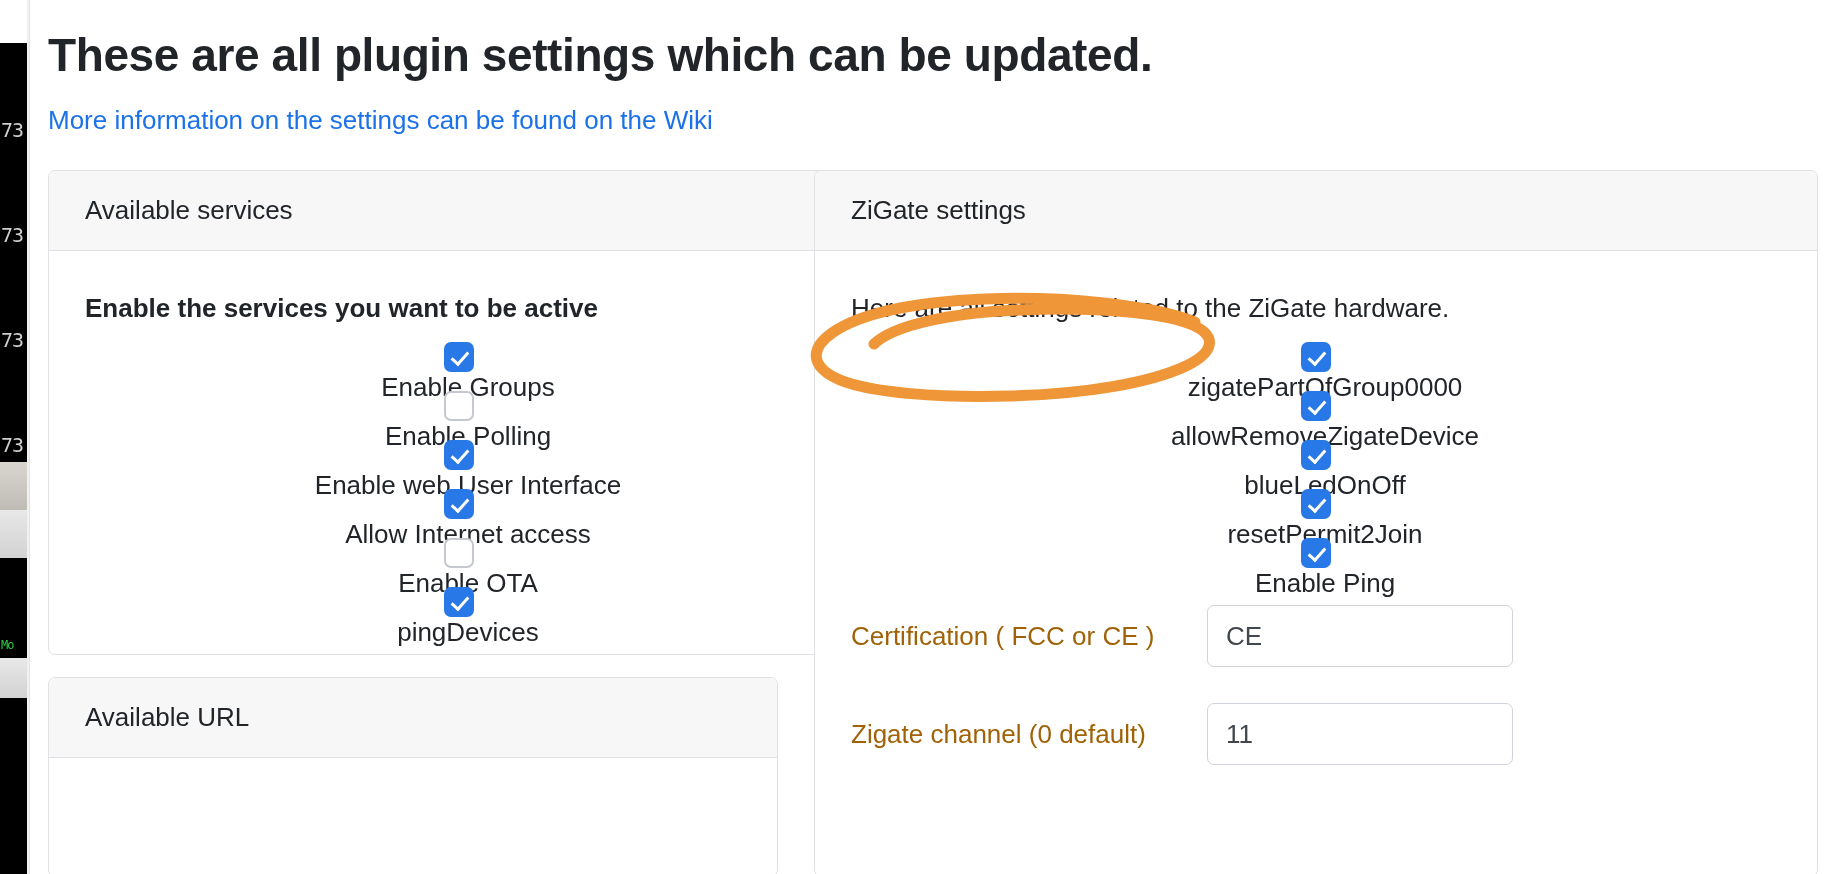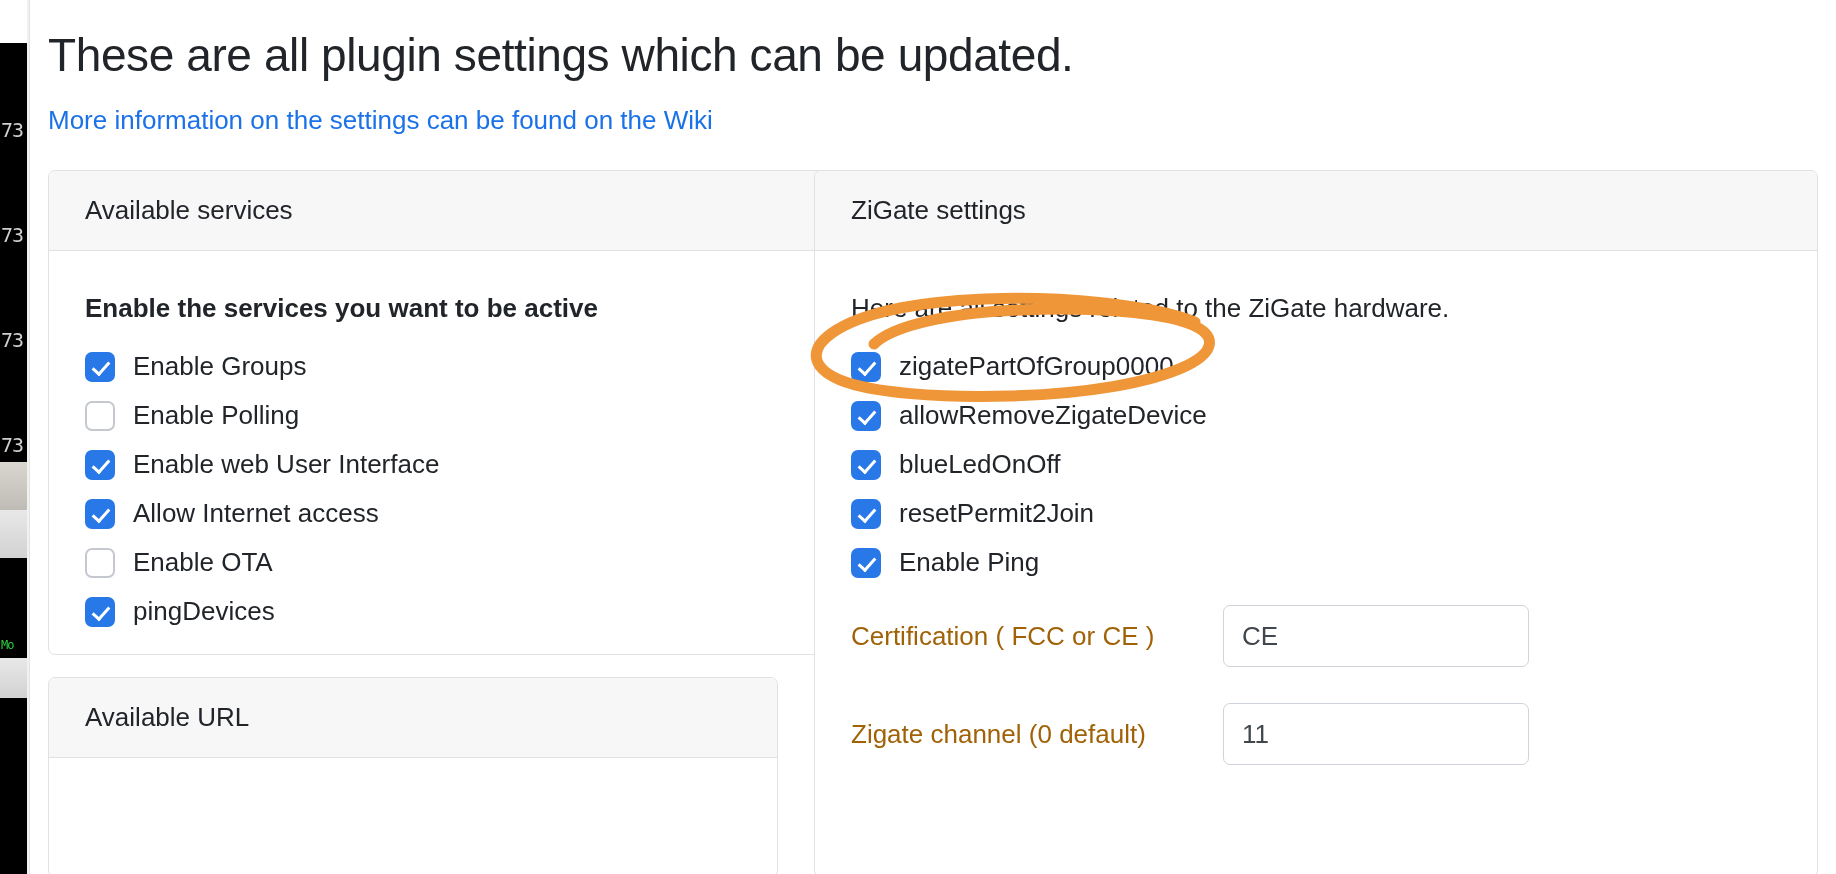--- a/index.html
+++ b/index.html
@@ -80,21 +80,21 @@
     position: absolute;
     left: 30px; top: 0;
     width: 1806px; height: 874px;
     background: #ffffff;
   }
 
   .page-title {
     position: absolute;
     left: 18px; top: 28px;
     font-size: 46px;
-    font-weight: 400;
+    font-weight: 700;
     color: #212529;
     letter-spacing: -0.4px;
     white-space: nowrap;
     text-align: center;
   }
 
   .wiki-link {
     position: absolute;
     left: 18px; top: 105px;
     font-size: 26px;
@@ -142,20 +142,21 @@
     margin: 12px 0 18px 0;
     white-space: nowrap;
   }
 
   
   .cb-row {
     display: flex;
     align-items: center;
     height: 49px;
     cursor: pointer;
+    flex-direction: column;
   }
   .cb-box {
     width: 30px; height: 30px;
     border-radius: 7px;
     border: 2px solid #c5c9cf;
     background: #ffffff;
     flex: 0 0 auto;
     position: relative;
   }
   .cb-box.checked {
@@ -195,21 +196,20 @@
     width: 306px;
     height: 62px;
     border: 1px solid #ced4da;
     border-radius: 7px;
     background: #ffffff;
     font-family: "Liberation Sans", sans-serif;
     font-size: 26px;
     color: #41474d;
     padding: 0 18px;
     outline: none;
-    margin-left: 16px;
   }
 
   
   .annot {
     position: absolute;
     left: 0; top: 0;
     width: 1836px; height: 874px;
     pointer-events: none;
     z-index: 50;
   }

